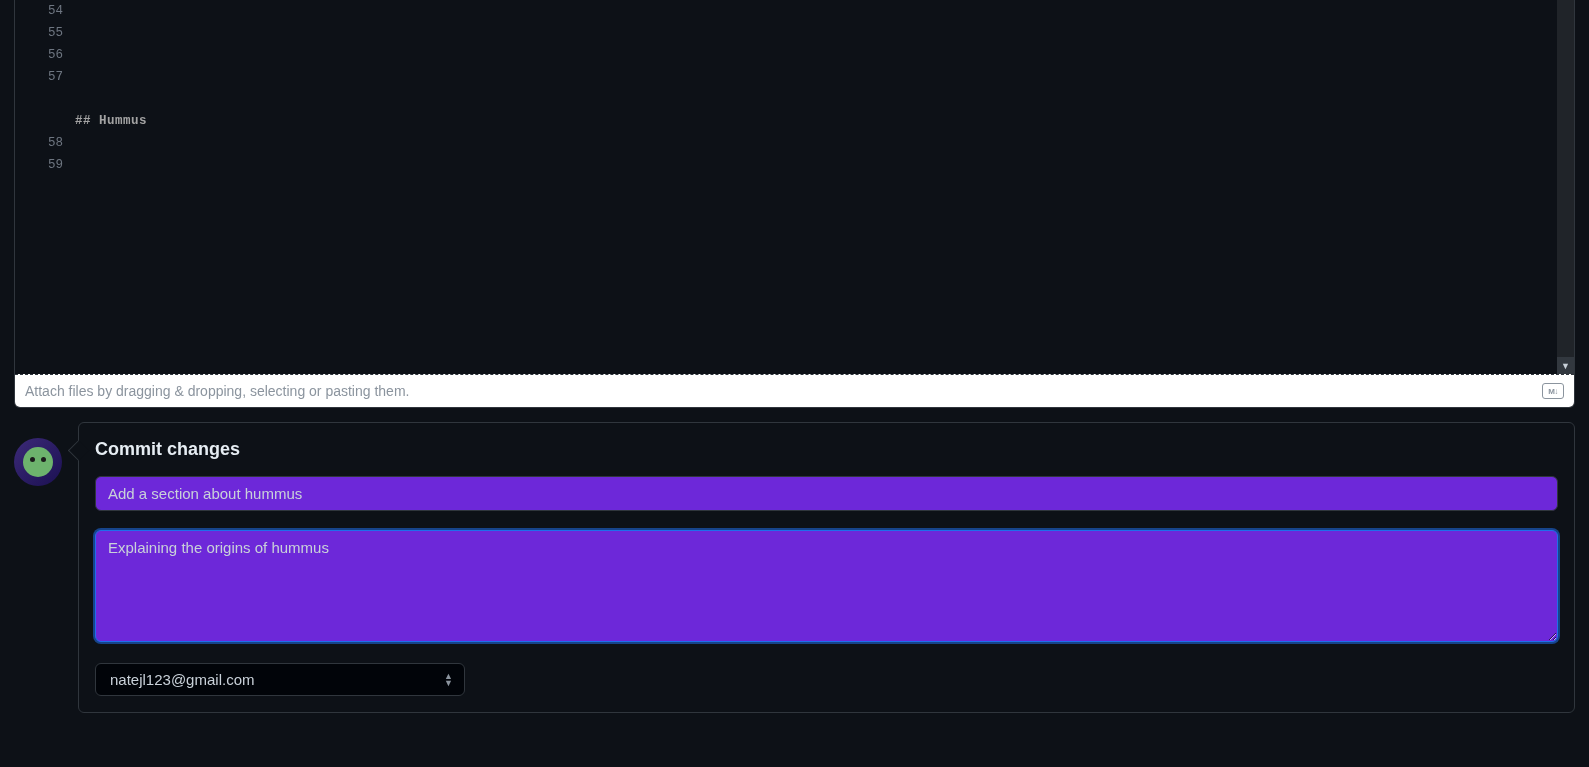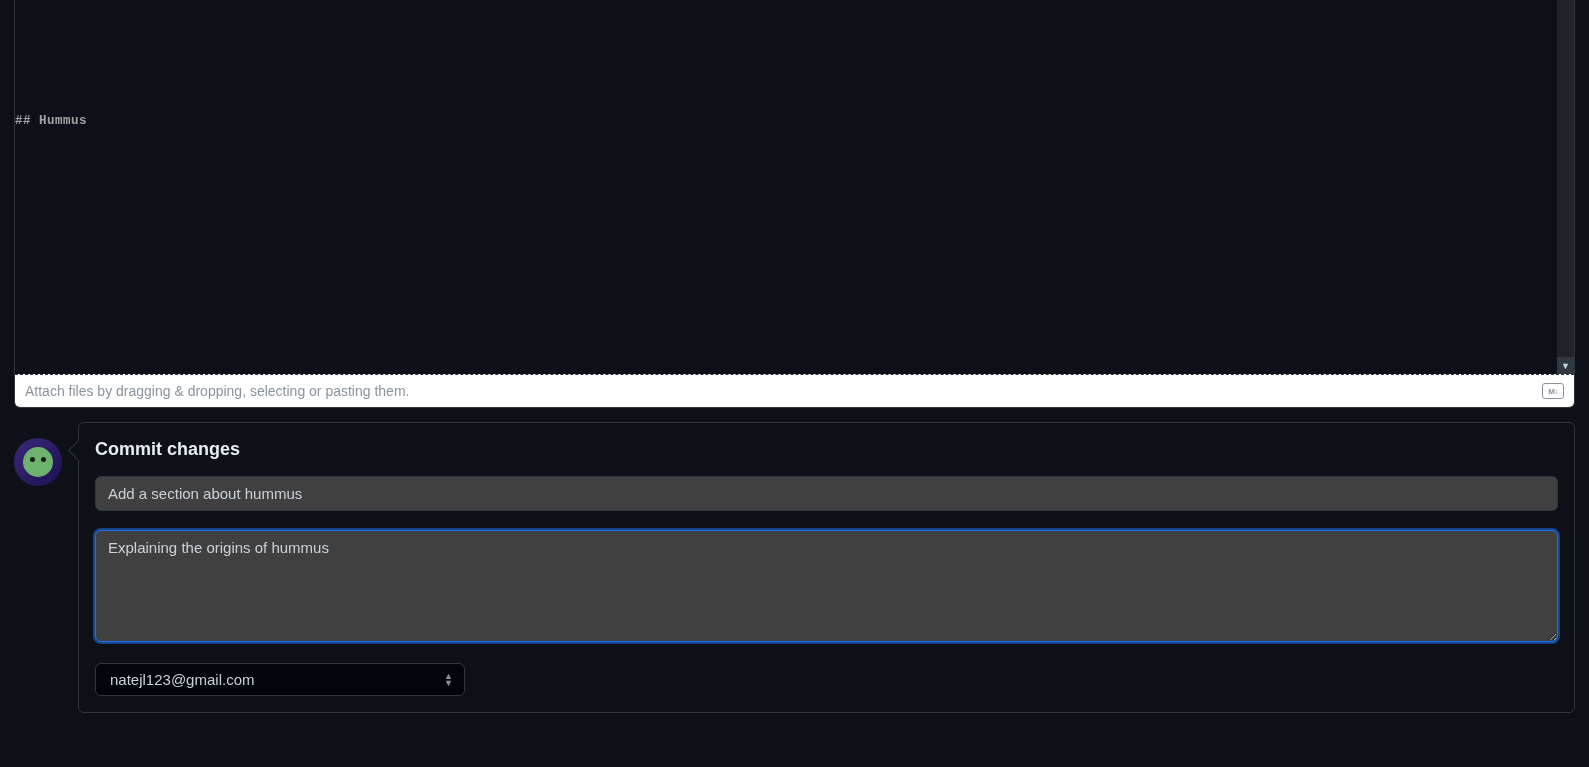--- a/index.html
+++ b/index.html
@@ -24,32 +24,41 @@
   .avatar .face::before, .avatar .face::after { content:""; position:absolute; width:5px; height:5px; background:#1b1b1b; border-radius:50%; top:10px; }
   .avatar .face::before { left:7px; }
   .avatar .face::after { right:7px; }
 
   .commit-box { flex: 1; border: 1px solid #30363d; border-radius: 6px; background: #0d1117; padding: 16px; position: relative; }
   
   .commit-box::before { content:""; position:absolute; left:-8px; top:20px; width:14px; height:14px; background:#0d1117; border-left:1px solid #30363d; border-bottom:1px solid #30363d; transform: rotate(45deg); }
 
   .commit-title { font-size: 18px; font-weight: 600; color: #e6edf3; margin: 0 0 16px 0; }
 
-  .input-field { width: 100%; background: #404040; border: 1px solid #30363d; border-radius: 6px; color: #c9d1d9; padding: 8px 12px; font-size: 15px; font-family: inherit; }
+  .input-field { width: 100%; background: #6d28d9; border: 1px solid #30363d; border-radius: 6px; color: #c9d1d9; padding: 8px 12px; font-size: 15px; font-family: inherit; }
   .desc-field { margin-top: 19px; min-height: 112px; resize: vertical; border: 1px solid #1f6feb; box-shadow: 0 0 0 2px rgba(31,111,235,0.55); }
 
   .select-wrap { position: relative; display: inline-block; margin-top: 18px; }
   .select-field { appearance: none; -webkit-appearance:none; background: #010409; border: 1px solid #30363d; border-radius: 6px; color: #c9d1d9; padding: 7px 36px 7px 14px; font-size: 15px; font-family: inherit; min-width: 370px; }
   .select-caret { position: absolute; right: 12px; top: 50%; transform: translateY(-50%); pointer-events: none; color: #8b949e; font-size: 9px; line-height: 7px; }
 </style>
 </head>
 <body>
 
 <div class="editor-wrap">
   <div class="editor-body">
+    <div class="gutter">
+      <div class="ln">54</div>
+      <div class="ln">55</div>
+      <div class="ln">56</div>
+      <div class="ln">57</div>
+      <div class="ln" style="height:44px; line-height:22px;"></div>
+      <div class="ln">58</div>
+      <div class="ln">59</div>
+    </div>
     <div class="code">
       <div class="line"></div>
       <div class="line bold">## Hummus</div>
       <div class="line"></div>
       <div class="line"></div>
       <div class="line"></div>
     </div>
     <div class="editor-scrollbar">
       <div class="scroll-down">▼</div>
     </div>

